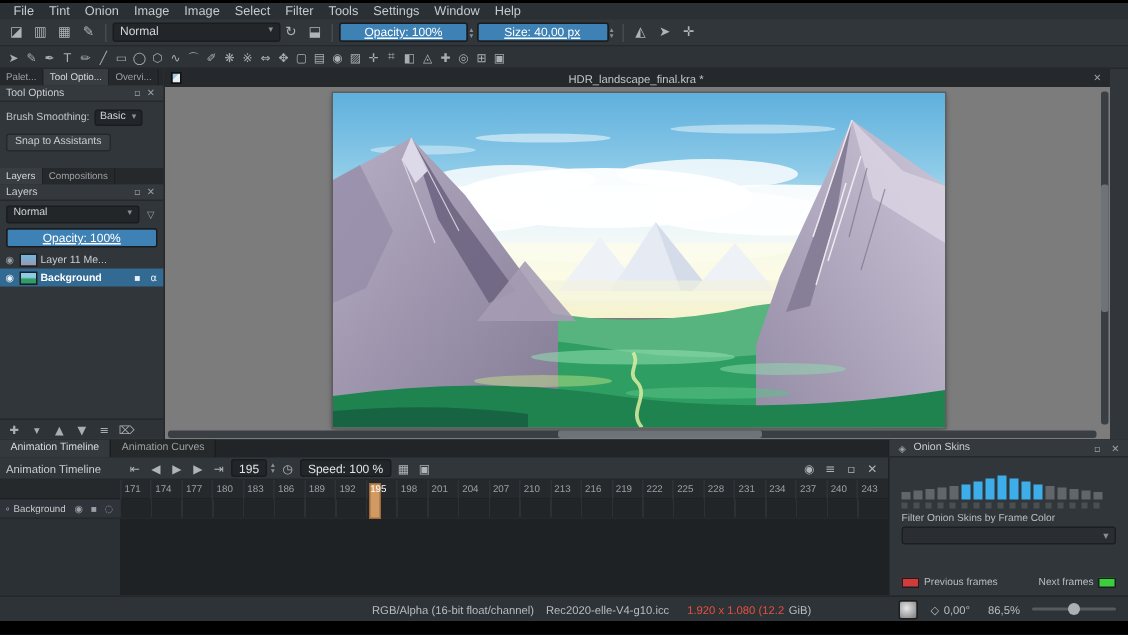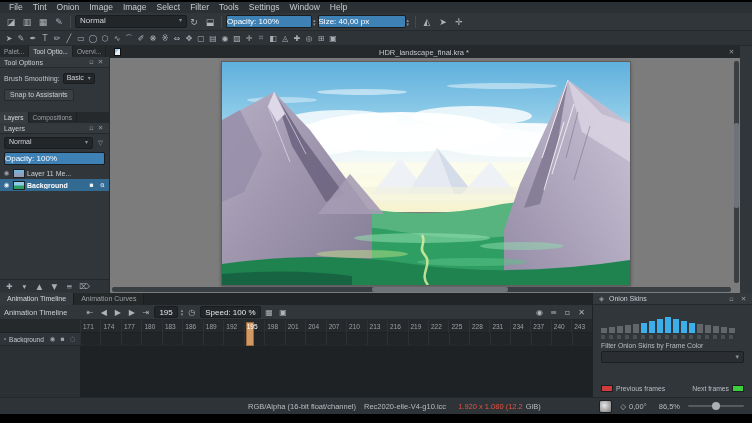--- a/index.html
+++ b/index.html
@@ -19,22 +19,22 @@
     border-bottom:1px solid #26292c;display:flex;align-items:center;padding:0 4px;}
   .tb-icon{width:14px;height:14px;display:inline-flex;align-items:center;justify-content:center;
     font-size:9px;color:#aeb4b8;font-family:"DejaVu Sans",sans-serif;}
   .vsep{width:1px;height:12px;background:#454a4f;margin:0 4px;flex:none;}
   .combo{height:13px;background:#232629;border:1px solid #1a1d20;border-radius:2px;
     display:inline-flex;align-items:flex-start;padding:0 4px;gap:4px;color:#d2d6da;flex:none;}
   .combo .chev{font-size:6px;color:#8a9094;}
   .slider{position:relative;height:13px;border:1px solid #1a1d20;border-radius:2px;
     background:#232629;overflow:hidden;flex:none;}
   .slider .fill{position:absolute;top:0;left:0;bottom:0;background:#3e81b5;}
-  .slider .lbl{position:relative;z-index:1;width:100%;font-size:8px;
-    color:#fff;line-height:11px;}
+  .slider .lbl{position:relative;z-index:1;width:100%;text-align:center;font-size:8px;
+    color:#fff;line-height:11px;text-decoration:underline;}
   .spin{display:inline-flex;flex-direction:column;justify-content:center;margin:0 2px 0 1px;flex:none;}
   .spin span{font-size:5px;line-height:4px;color:#8a9094;text-align:center;}
 
   
   .toolbar2{position:absolute;top:29px;left:0;right:0;height:15px;background:#2e3338;
     border-bottom:1px solid #26292c;display:flex;align-items:center;padding:0 3px;}
   .tool-btn{width:12px;height:13px;display:inline-flex;align-items:center;justify-content:center;
     font-size:8px;color:#a8aeb2;font-family:"DejaVu Sans",sans-serif;}
 
   

